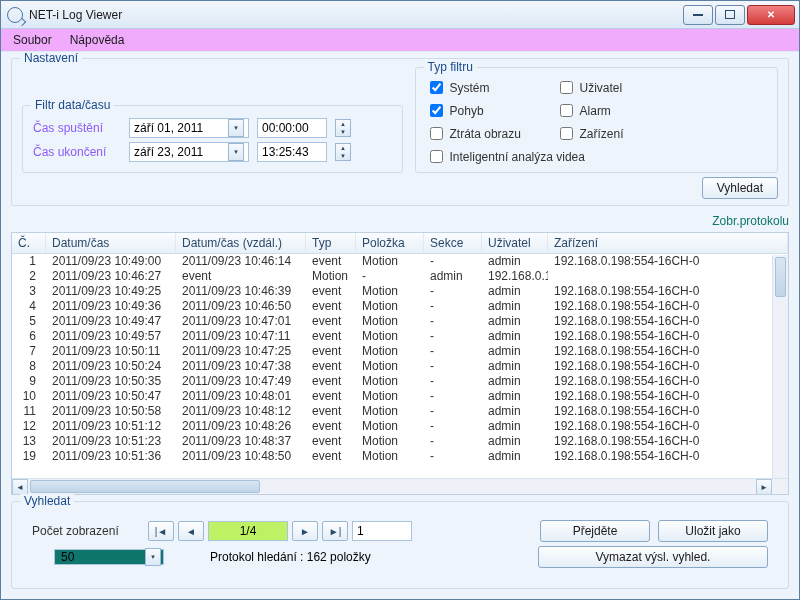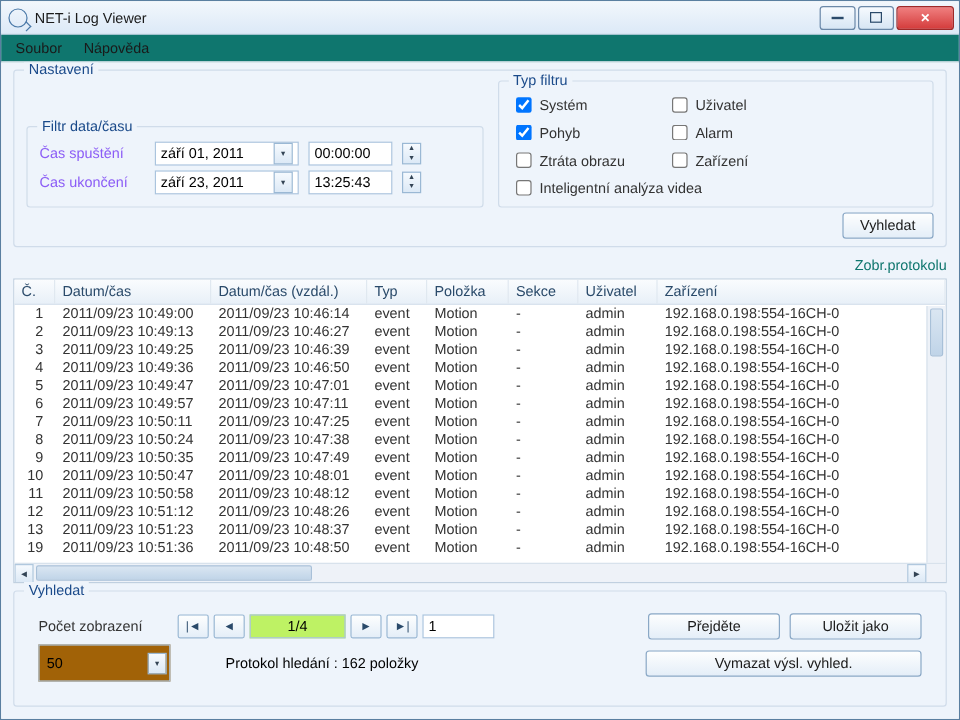--- a/index.html
+++ b/index.html
@@ -62,21 +62,21 @@
 }
 .winbtn.close::before {
   content: "✕"; font-weight: bold;
 }
 .winbtn.min::before { content: ""; border-bottom: 2px solid #2a4a6a; width: 10px; display:block;}
 .winbtn.max::before { content: ""; border: 1.5px solid #2a4a6a; width: 8px; height: 7px; display:block;}
 .menubar {
   display: flex;
   gap: 18px;
   padding: 4px 12px;
-  background: #0f766e;
+  background: #f0abfc;
   border-bottom: 1px solid #e0e8f0;
 }
 .menubar span { color: #1a1a1a; cursor: default; }
 .client {
   flex: 1;
   background: #eef4fb;
   padding: 6px 10px 10px 10px;
   display: flex;
   flex-direction: column;
   gap: 6px;
@@ -204,22 +204,22 @@
   border-radius:2px;
   display:flex;align-items:center;justify-content:center;
   font-size:10px;color:#2a4a6a;
 }
 .pagein {
   width:80px;height:20px;border:1px solid #aac4de;background:#bef264;
   text-align:center;line-height:18px;
 }
 .gotoin { width:60px;height:20px;border:1px solid #aac4de;background:#fff;padding:0 4px;line-height:18px;}
 .sel50 {
-  width:110px;height:31px;border:1px solid #aac4de;background:#a16207;
-  display:flex;align-items:center;justify-content:space-between;padding:0 2px 0 6px;
+  width:110px;height:16px;border:1px solid #aac4de;background:#0f766e;
+  display:flex;align-items:center;justify-content:space-between;padding:0 2px 0 6px;margin-left:22px;
 }
 .rightbtns{margin-left:auto; display:flex; gap:8px;}
 .rightbtns .btn{width:110px;}
 </style>
 </head>
 <body>
 
 <div class="window">
 
   <div class="titlebar">
@@ -333,21 +333,20 @@
               <div>2011/09/23 10:49:00</div>
               <div>2011/09/23 10:46:14</div>
               <div>event</div>
               <div>Motion</div>
               <div>-</div>
               <div>admin</div>
               <div>192.168.0.198:554-16CH-0</div>
             </div>
             <div class="trow">
               <div>2</div>
-              <div>2011/09/23 10:49:13</div>
               <div>2011/09/23 10:46:27</div>
               <div>event</div>
               <div>Motion</div>
               <div>-</div>
               <div>admin</div>
               <div>192.168.0.198:554-16CH-0</div>
             </div>
             <div class="trow">
               <div>3</div>
               <div>2011/09/23 10:49:25</div>

